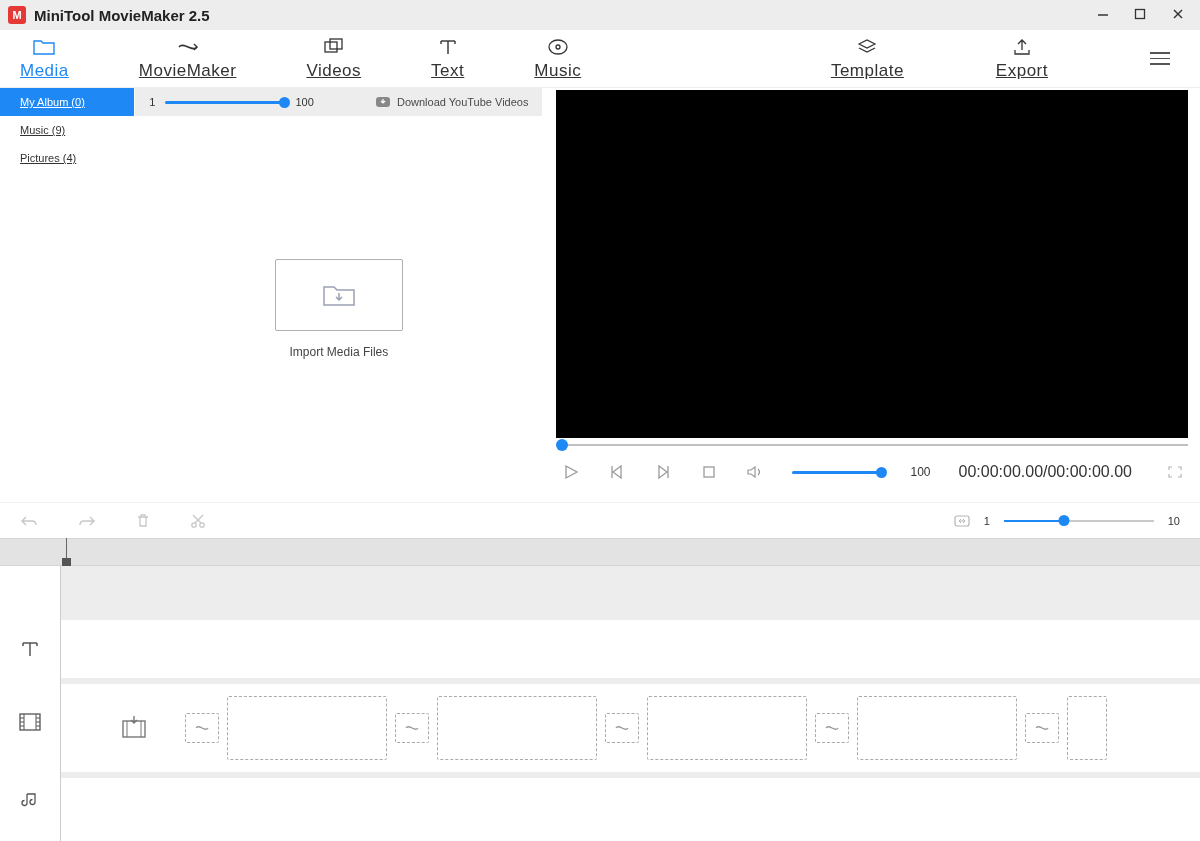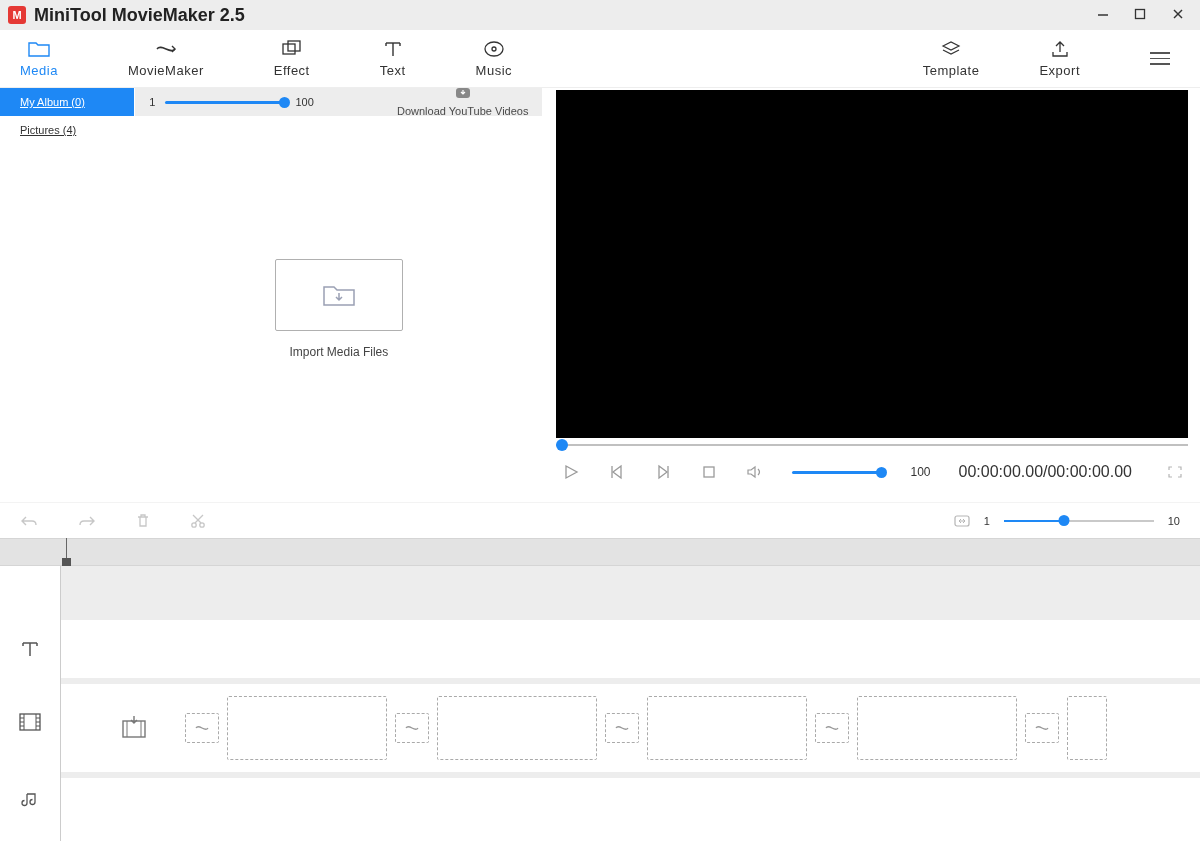--- a/index.html
+++ b/index.html
@@ -1,47 +1,47 @@
 <!DOCTYPE html>
 <html><head>
 <meta charset="utf-8">
 <style>
 * { margin: 0; padding: 0; box-sizing: border-box; font-family: -apple-system, "Segoe UI", Arial, sans-serif; }
 body { width: 1200px; height: 841px; background: #fff; font-size: 12px; color: #333; overflow: hidden; }
 
 
 .titlebar { height: 30px; background: #ededed; display: flex; align-items: center; padding: 0 8px; }
 .logo { width: 18px; height: 18px; background: #e53935; border-radius: 3px; display: flex; align-items: center; justify-content: center; color: #fff; font-weight: bold; font-size: 11px; margin-right: 8px; }
-.app-title { font-weight: bold; font-size: 18px; color: #222; }
+.app-title { font-weight: bold; font-size: 15px; color: #222; }
 .win-controls { margin-left: auto; display: flex; gap: 18px; color: #333; font-size: 14px; }
 .win-btn { cursor: pointer; width: 20px; text-align: center; }
 
 
 .toolbar { height: 58px; background: #fff; display: flex; align-items: center; padding: 0 30px 0 20px; border-bottom: 1px solid #eee; }
 .tool-item { display: flex; flex-direction: column; align-items: center; gap: 4px; margin-right: 70px; cursor: pointer; color: #333; }
 .tool-item.active { color: #1e88f5; }
 .tool-item .ticon { width: 22px; height: 20px; display:flex; align-items:center; justify-content:center; }
-.tool-item .tlabel { font-size: 13px; letter-spacing: 0.5px; }
+.tool-item .tlabel { font-size: 17px; letter-spacing: 0.5px; text-decoration: underline; }
 .toolbar-right { margin-left: auto; display: flex; align-items: center; }
-.toolbar-right .tool-item { margin-right: 60px; }
+.toolbar-right .tool-item { margin-right: 92px; }
 .hamburger { display: flex; flex-direction: column; gap: 4px; cursor: pointer; margin-left: 10px; }
 .hamburger span { width: 20px; height: 1.5px; background: #555; }
 
 
 .content-row { display: flex; height: 414px; }
 .sidebar { width: 158px; background: #fff; }
 .side-item { height: 28px; display: flex; align-items: center; padding-left: 20px; font-size: 11px; color: #333; cursor: pointer; text-decoration: underline; }
 .side-item.active { background: #1e88f5; color: #fff; }
 
 .media-pane { width: 480px; display: flex; flex-direction: column; background:#fff; border-left:1px solid #fff;}
 .media-header { height: 28px; background: #ededed; display: flex; align-items: center; padding: 0 14px; gap: 10px; }
 .mh-num { font-size: 11px; color: #333; }
 .mh-slider { flex: 0 0 120px; height: 3px; background: #1e88f5; position: relative; border-radius: 2px; }
 .mh-slider .thumb { position: absolute; right: -5px; top: -4px; width: 11px; height: 11px; border-radius: 50%; background: #1e88f5; }
-.mh-dl { margin-left: auto; display: flex; align-items: center; gap: 6px; color: #4a4a4a; font-size: 11px; cursor:pointer;flex-direction:column; }
+.mh-dl { margin-left: auto; display: flex; align-items: center; gap: 6px; color: #4a4a4a; font-size: 11px; cursor:pointer; }
 .media-body { flex: 1; background: #fff; display: flex; align-items: center; justify-content: center; flex-direction: column; }
 .import-box { width: 128px; height: 72px; border: 1px solid #b0b0b0; border-radius: 2px; display: flex; align-items: center; justify-content: center; margin-bottom: 14px; cursor:pointer; }
 .import-label { font-size: 12px; color: #444; }
 
 .preview-pane { flex: 1; display: flex; flex-direction: column; padding: 0 12px 0 14px; }
 .preview-video { margin-top: 2px; width: 100%; height: 348px; background: #000; }
 .preview-seek { height: 14px; display: flex; align-items: center; }
 .seek-track { flex:1; height:2px; background:#c0c0c0; position:relative; }
 .seek-thumb { position:absolute; left:0; top:-5px; width:12px; height:12px; border-radius:50%; background:#1e88f5; }
 .preview-controls { height: 40px; display: flex; align-items: center; gap: 28px; padding: 0 6px; color: #888; }
@@ -130,21 +130,21 @@
     </span>
     <span class="tlabel">MovieMaker</span>
   </div>
   <div class="tool-item">
     <span class="ticon">
       <svg width="22" height="18" viewBox="0 0 22 18">
           <rect x="2" y="4" width="12" height="10" fill="none" stroke="#333" stroke-width="1.3"></rect>
           <rect x="7" y="1" width="12" height="10" fill="none" stroke="#333" stroke-width="1.3"></rect>
         </svg>
     </span>
-    <span class="tlabel">Effect</span>
+    <span class="tlabel">Videos</span>
   </div>
   <div class="tool-item">
     <span class="ticon">
       <svg width="20" height="18" viewBox="0 0 20 18">
           <line x1="3" y1="3" x2="17" y2="3" stroke="#333" stroke-width="1.4"></line>
           <line x1="10" y1="3" x2="10" y2="16" stroke="#333" stroke-width="1.4"></line>
           <line x1="3" y1="3" x2="3" y2="6" stroke="#333" stroke-width="1.4"></line>
           <line x1="17" y1="3" x2="17" y2="6" stroke="#333" stroke-width="1.4"></line>
         </svg>
     </span>
@@ -182,20 +182,21 @@
       <span></span>
         <span></span>
         <span></span>
     </div>
   </div>
 </div>
 
 <div class="content-row">
   <div class="sidebar">
     <div class="side-item active">My Album  (0)</div>
+    <div class="side-item">Music  (9)</div>
     <div class="side-item">Pictures  (4)</div>
   </div>
 
   <div class="media-pane">
     <div class="media-header">
       <span class="mh-num">1</span>
       <div class="mh-slider">
           <div class="thumb"></div>
         </div>
       <span class="mh-num">100</span>

